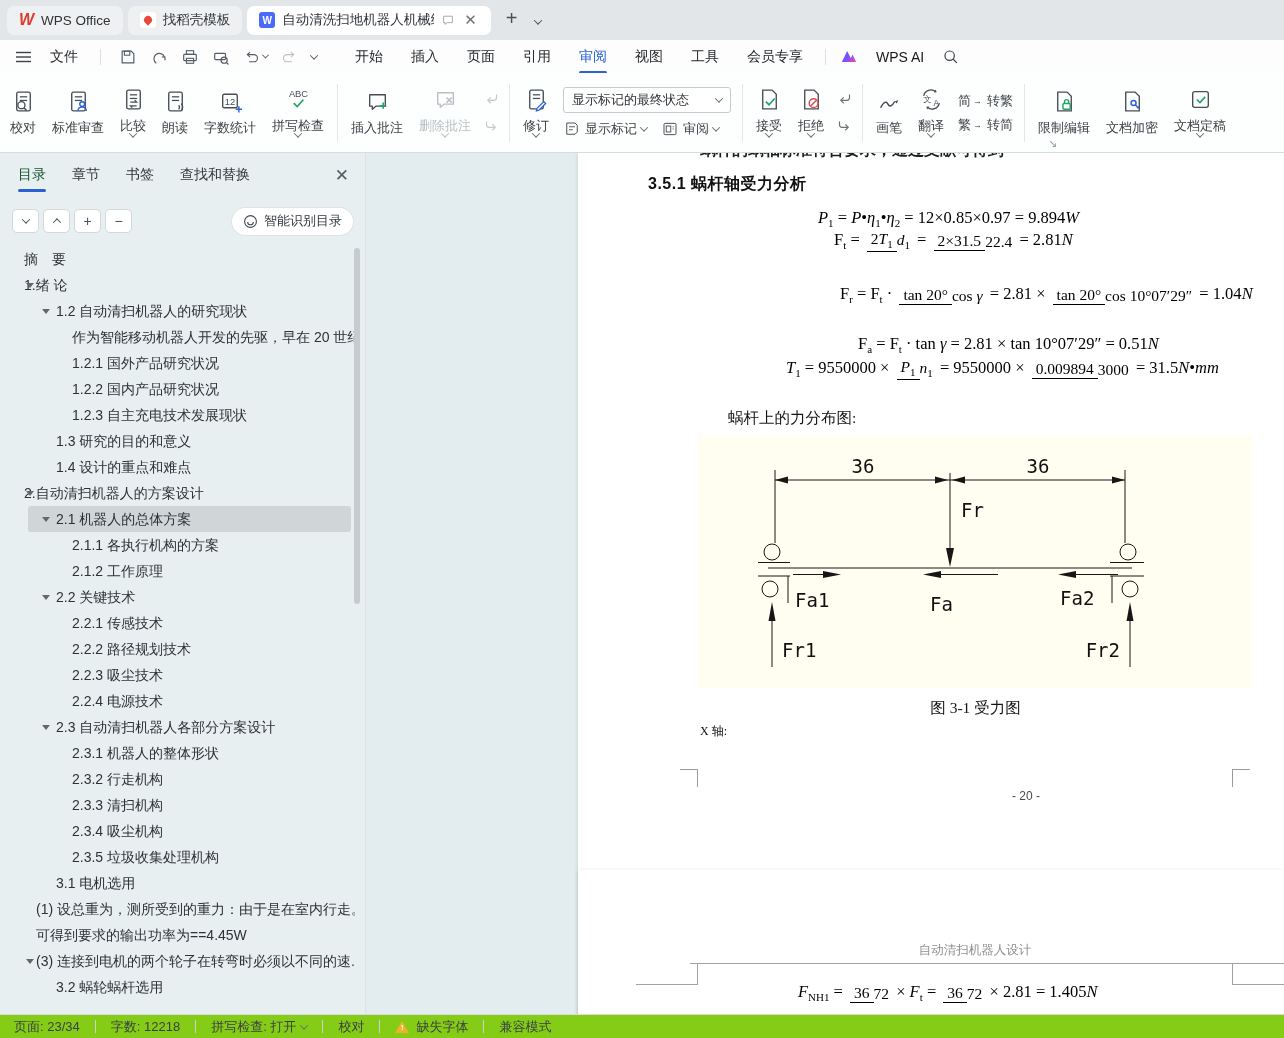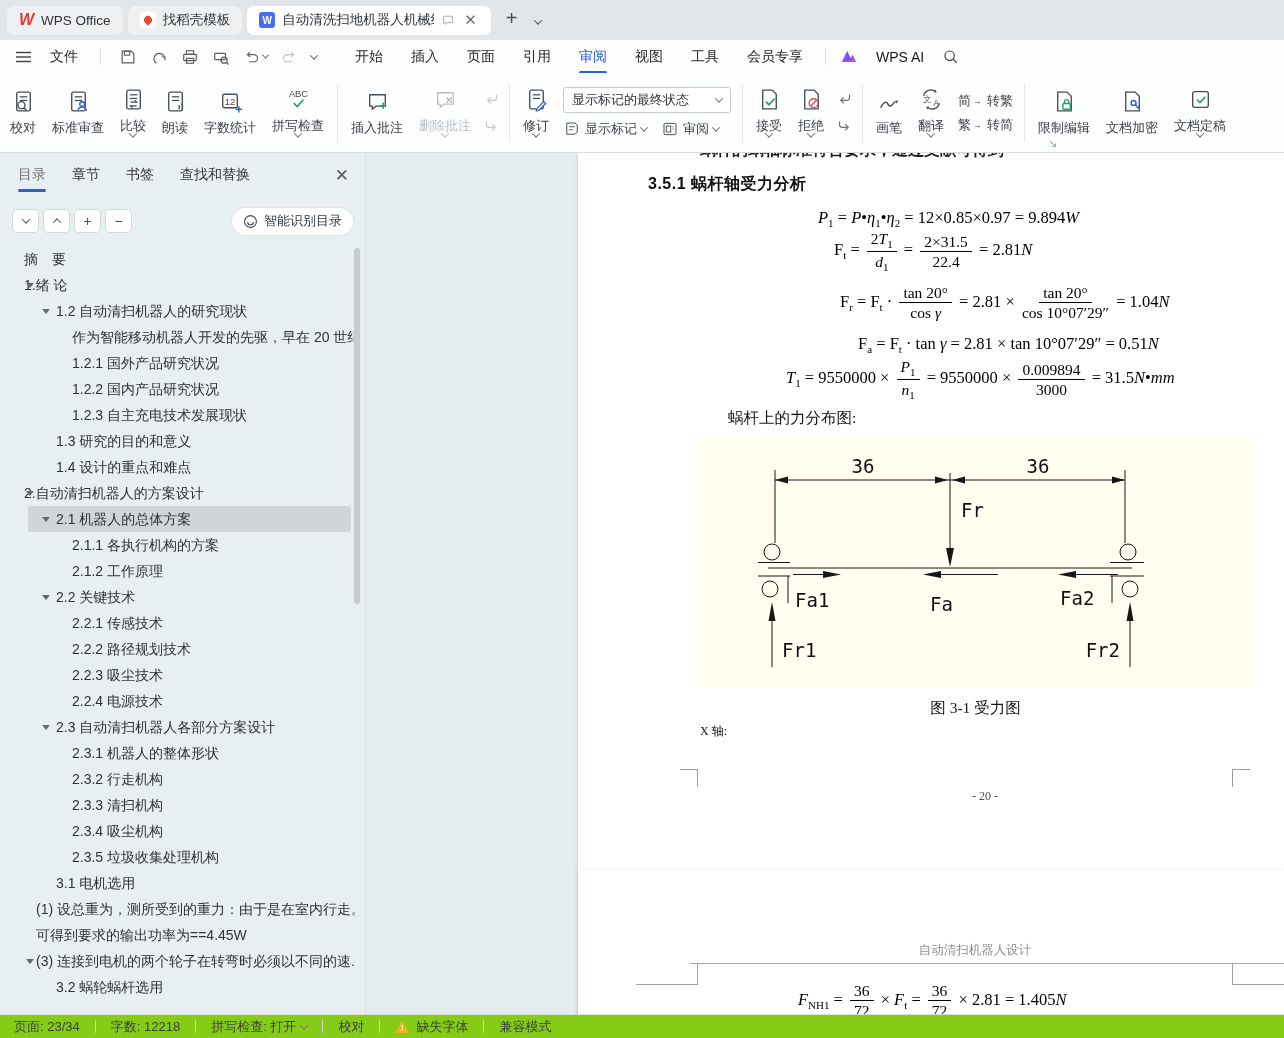--- a/index.html
+++ b/index.html
@@ -46,21 +46,21 @@
 .cjkcol{display:flex;flex-direction:column;justify-content:center;gap:6px;padding:0 6px;font-size:13px;color:#3d4247}
 .cjkrow{display:flex;align-items:center;gap:5px}
 .cjk-ic{font-size:13px;color:#3d4247}
 .cjk-arrow{font-size:9px;color:#3d4247;margin-left:-3px}
 .collapse-arr{position:absolute;left:1048px;bottom:2px;font-size:11px;color:#9aa0a5}
 
 .main{flex:1;display:flex;min-height:0}
 .sidebar{width:366px;background:#e8eff1;border-right:1px solid #dde3e5;position:relative;flex:none}
 .side-tabs{height:44px;display:flex;align-items:center;padding:0 18px;gap:26px;font-size:14px;color:#30343a;position:relative}
 .stab{position:relative;padding:10px 0}
-.stab.active{color:#737373}
+.stab.active{color:#14532d}
 .stab.active::after{content:"";position:absolute;left:0;right:0;bottom:2px;height:3px;border-radius:2px;background:#2a62d6}
 .side-close{position:absolute;right:16px;top:12px;font-size:17px;color:#565c62}
 .side-controls{height:48px;display:flex;align-items:center;padding:0 12px;gap:4px}
 .cbtn{width:27px;height:24px;background:#fff;border:1px solid #d3d8da;border-radius:5px;display:flex;align-items:center;justify-content:center;color:#4a5055;font-size:14px}
 .cbtn .chev{margin:0}
 .chev.up{transform:rotate(-135deg) translate(-1px,-1px)}
 .smartbtn{margin-left:auto;height:27px;border-radius:14px;background:#fff;box-shadow:0 0 0 1px #dfe4e6;display:flex;align-items:center;gap:6px;padding:0 11px;font-size:13px;color:#33373c}
 .toc{position:absolute;top:93px;left:0;right:10px;bottom:0;overflow:hidden}
 .toc-row{height:26px;line-height:26px;font-size:14px;color:#2e3237;white-space:nowrap;overflow:hidden;position:relative}
 .toc-row.lv0{padding-left:24px}
@@ -76,31 +76,31 @@
 
 .workspace{flex:1;background:#e3ecee;position:relative;overflow:hidden}
 .page{position:absolute;left:212px;width:706px;background:#fff;box-shadow:0 1px 4px rgba(0,0,0,.14)}
 .page1{top:-1px;height:882px}
 .page2{top:717px;height:300px}
 .clip-line{position:absolute;left:122px;top:-12px;font-family:"Liberation Serif","DejaVu Serif",serif;font-weight:700;font-size:16px;color:#1d1d1d;white-space:nowrap}
 .doc-heading{position:absolute;left:70px;top:22px;font-size:16px;font-weight:700;color:#101010;letter-spacing:.5px}
 .formula{position:absolute;font-family:"Liberation Serif","DejaVu Serif",serif;font-size:16.5px;color:#000;white-space:nowrap;line-height:1.25}
 .formula .mit{font-style:italic}
 .formula .msub{font-size:11px;vertical-align:-4px}
-.frac{display:inline-flex;flex-direction:column;align-items:center;vertical-align:middle;margin:0 3px;font-size:15.5px;line-height:1.15}
+.frac{display:inline-flex;flex-direction:row;align-items:center;vertical-align:middle;margin:0 3px;font-size:15.5px;line-height:1.15}
 .frac .fn{border-bottom:1px solid #000;padding:0 4px 0}
 .frac .fd{padding-top:1px}
 .fig-intro{position:absolute;left:150px;top:256px;font-family:"Liberation Serif","DejaVu Serif",serif;font-size:15.5px;color:#141414}
 .diagram{position:absolute;left:120px;top:283px;width:554px;height:253px;background:#fffef0}
 .fig-caption{position:absolute;left:290px;top:546px;width:215px;text-align:center;font-family:"Liberation Serif","DejaVu Serif",serif;font-size:15.5px;color:#141414}
 .x-axis{position:absolute;left:122px;top:571px;font-family:"Liberation Serif","DejaVu Serif",serif;font-size:12px;color:#111}
 .mark{position:absolute;width:18px;height:18px}
 .mark.bl{left:102px;top:617px;border-top:1px solid #9b9b9b;border-right:1px solid #9b9b9b}
 .mark.br{left:654px;top:617px;border-top:1px solid #9b9b9b;border-left:1px solid #9b9b9b}
-.pagenum{position:absolute;left:352px;top:637px;width:110px;text-align:center;font-family:Liberation Serif, serif;font-size:12px;color:#4a4a4a}
+.pagenum{position:absolute;left:352px;top:637px;width:110px;text-align:right;font-family:Liberation Sans, sans-serif;font-size:12px;color:#4a4a4a}
 .p2-header{position:absolute;left:292px;top:72px;width:210px;text-align:center;font-size:12.5px;color:#8f8f8f}
 .p2-line{position:absolute;left:112px;right:0;top:93px;border-top:1px solid #a2a2a2}
 .mark2{position:absolute;height:22px;width:62px;top:93px}
 .mark2.l{left:58px;border-right:1px solid #a2a2a2;border-bottom:1px solid #a2a2a2}
 .mark2.r{left:654px;border-left:1px solid #a2a2a2;border-bottom:1px solid #a2a2a2}
 
 .statusbar{height:24px;background:#84cc16;border-top:1px solid #d8dcdf;display:flex;align-items:center;padding-left:14px;font-size:13px;color:#3c4146;flex:none}
 .sdiv{width:1px;height:13px;background:#ccd1d4;margin:0 15px}
 .sitem{display:flex;align-items:center;gap:5px}
 .warn{position:relative;width:0;height:0;border-left:7px solid transparent;border-right:7px solid transparent;border-bottom:12px solid #f0b12f;margin-right:2px}

